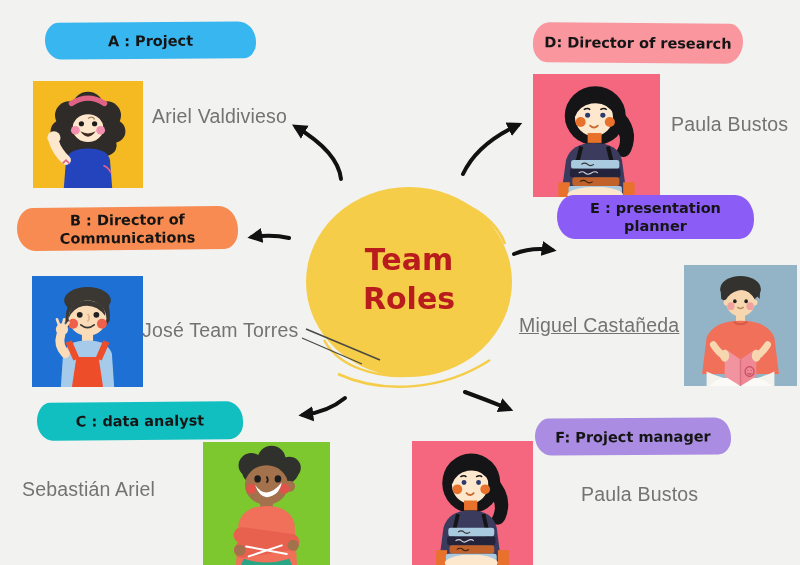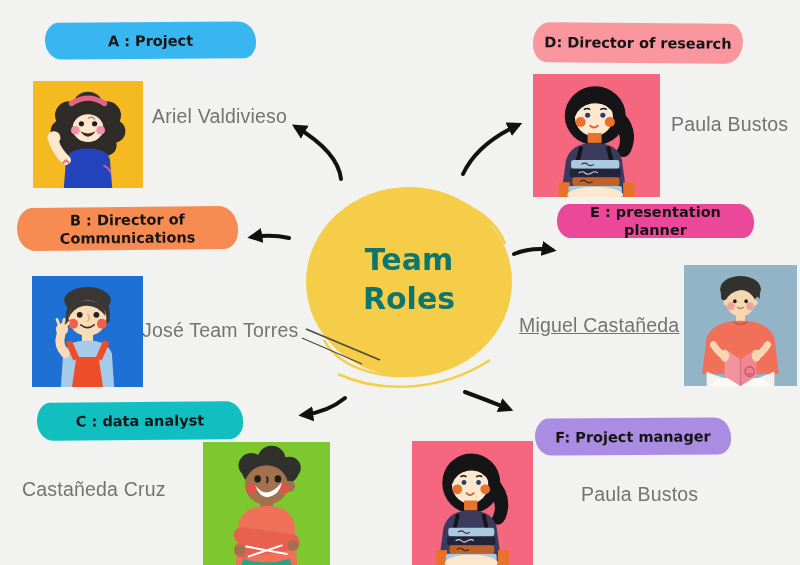--- a/index.html
+++ b/index.html
@@ -5,21 +5,21 @@
   html,body{margin:0;padding:0;}
   body{font-family:"Liberation Sans",sans-serif;background:#e9e9e9;}
   #canvas{position:relative;width:800px;height:565px;background:#F2F2F1;overflow:hidden;}
 
   .pill{position:absolute;display:flex;align-items:center;justify-content:center;text-align:center;
         font-family:"DejaVu Sans",sans-serif;font-weight:700;color:#151515;font-size:14.5px;line-height:18px;}
   .pill-a{left:45px;top:22px;width:211px;height:37px;background:#38B6F0;border-radius:20px 26px 18px 24px/26px 30px 22px 28px;transform:rotate(-.4deg);}
   .pill-b{left:17px;top:207px;width:221px;height:43px;background:#F78B51;border-radius:22px 28px 20px 26px/30px 34px 26px 32px;transform:rotate(-.6deg);}
   .pill-c{left:37px;top:402px;width:206px;height:38px;background:#12BFC0;border-radius:20px 26px 22px 24px/28px 30px 24px 30px;transform:rotate(-.5deg);}
   .pill-d{left:533px;top:23px;width:210px;height:40px;background:#F9969E;border-radius:24px 20px 26px 20px/30px 26px 32px 26px;transform:rotate(.5deg);}
-  .pill-e{left:557px;top:204px;width:197px;height:34px;background:#ec4899;border-radius:22px 26px 20px 24px/30px 32px 26px 30px;}
+  .pill-e{left:557px;top:195px;width:197px;height:44px;background:#8b5cf6;border-radius:22px 26px 20px 24px/30px 32px 26px 30px;}
   .pill-f{left:535px;top:418px;width:196px;height:37px;background:#AA8CE2;border-radius:22px 26px 20px 26px/28px 32px 24px 30px;transform:rotate(-.4deg);}
 
   .card{position:absolute;overflow:hidden;}
   .card svg{display:block;width:100%;height:100%;}
   .card-a{left:33px;top:81px;width:110px;height:107px;}
   .card-b{left:32px;top:276px;width:111px;height:111px;}
   .card-c{left:203px;top:442px;width:127px;height:123px;}
   .card-d{left:533px;top:74px;width:127px;height:123px;}
   .card-e{left:684px;top:265px;width:113px;height:121px;}
   .card-f{left:412px;top:441px;width:121px;height:124px;}
@@ -28,21 +28,21 @@
   .name-a{left:152px;top:105px;}
   .name-b{left:142px;top:319px;}
   .name-c{left:22px;top:478px;}
   .name-d{left:671px;top:113px;}
   .name-e{left:519px;top:314px;text-decoration:underline;}
   .name-f{left:581px;top:483px;}
 
   .arrow{position:absolute;}
   .center-node{position:absolute;left:292px;top:176px;width:238px;height:218px;}
   .center-title{position:absolute;left:292px;top:240px;width:234px;text-align:center;
-        font-family:"DejaVu Sans",sans-serif;font-weight:700;font-size:30px;line-height:39px;color:#0f766e;}
+        font-family:"DejaVu Sans",sans-serif;font-weight:700;font-size:30px;line-height:39px;color:#b91c1c;}
 </style>
 </head>
 <body>
 
 <div id="canvas">
 
   <svg class="center-node" viewBox="0 0 238 218">
     <ellipse cx="117" cy="106" rx="103" ry="95" fill="#F5CD48"></ellipse>
     <path d="M28,150 C10,104 24,48 80,26 C130,7 196,24 213,68" stroke="#F5CD48" stroke-width="3" fill="none"></path>
     <path d="M216,86 C226,136 198,180 140,196 C96,207 48,194 32,164" stroke="#F5CD48" stroke-width="2.5" fill="none"></path>
@@ -190,21 +190,21 @@
       <g fill="#E8614E">
         <rect x="24" y="72" width="52" height="13" rx="6.5" transform="rotate(8 50 78)"></rect>
         <rect x="24" y="78" width="52" height="13" rx="6.5" transform="rotate(-10 50 84)"></rect>
       </g>
       <circle cx="29" cy="88" r="4.5" fill="#A3714C"></circle>
         <circle cx="71" cy="84" r="4.5" fill="#A3714C"></circle>
       <path d="M34,85 L66,91 M36,93 L62,84" stroke="#ffffff" stroke-width="1.6" stroke-linecap="round"></path>
       <path d="M30,100 L32,95 Q50,101 68,95 L70,100 Z" fill="#27A584"></path>
     </svg>
   </div>
-  <div class="name name-c">Castañeda Cruz</div>
+  <div class="name name-c">Sebastián Ariel</div>
 
   <div class="pill pill-d">
     <span>D: Director of research</span>
   </div>
   <div class="card card-d">
     <svg viewBox="0 0 100 100" preserveAspectRatio="none">
       <rect width="100" height="100" fill="#F4677F"></rect>
       <ellipse cx="49" cy="34" rx="24" ry="24" fill="#151517"></ellipse>
       <path d="M68,28 Q85,44 77,63 Q73,71 64,65 Q73,54 64,42 Q59,34 68,28 Z" fill="#151517"></path>
       <ellipse cx="48" cy="35" rx="15" ry="15.5" fill="#FDE8CD"></ellipse>

